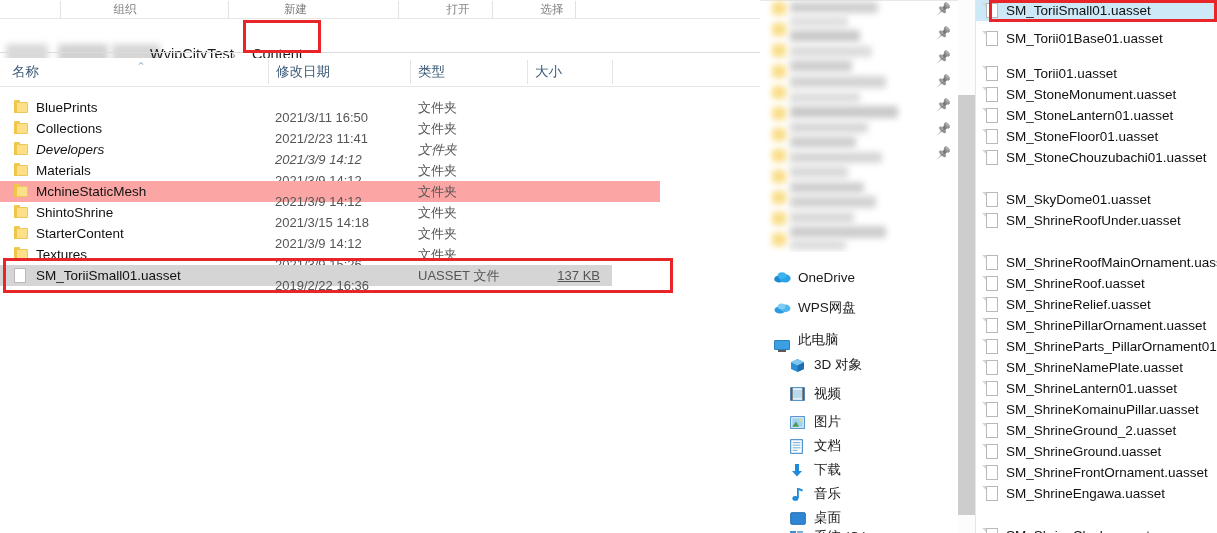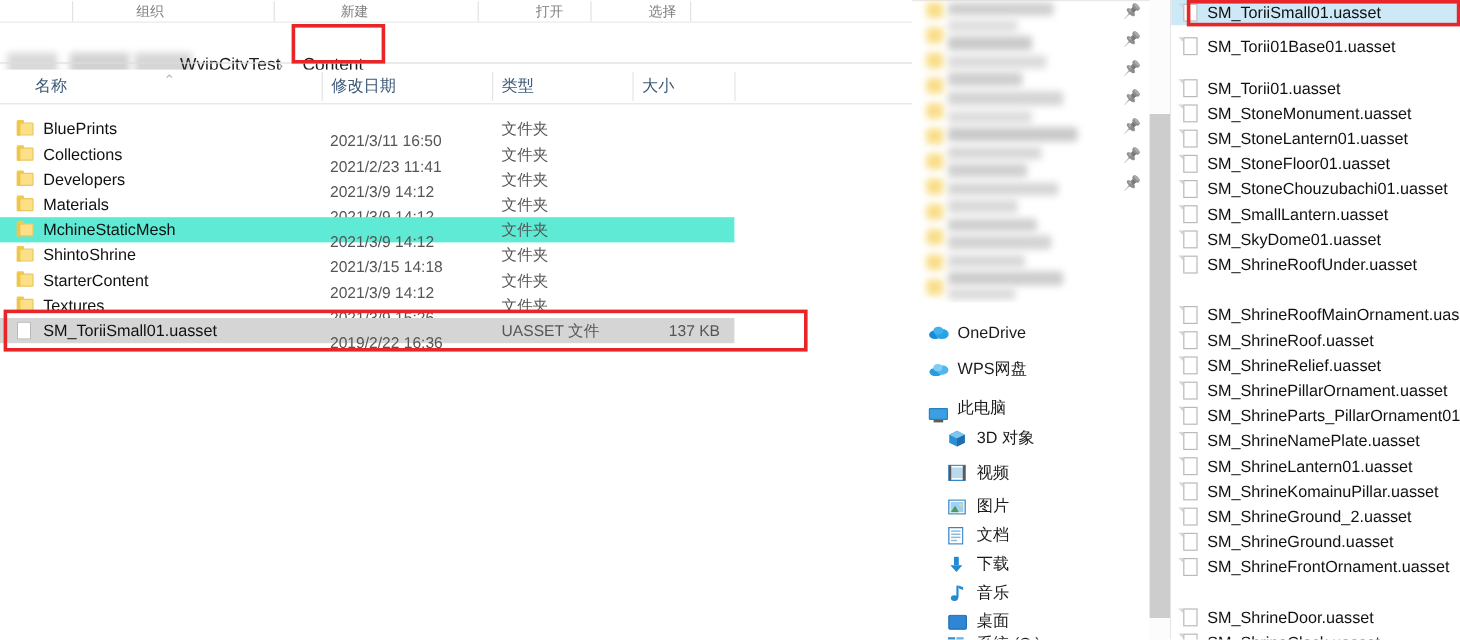--- a/index.html
+++ b/index.html
@@ -29,26 +29,26 @@
   
   .colhdr{position:absolute;left:0;top:58px;width:760px;height:28px;background:#fff;}
   .colhdr .cell{position:absolute;top:5px;font-size:13.5px;color:#3c5a78;white-space:nowrap;}
   .colhdr .vdiv{position:absolute;top:2px;width:1px;height:24px;background:#e4e4e4;}
   .colhdr-baseline{position:absolute;left:0;top:86px;width:760px;height:1px;background:#e4e4e4;}
 
   
   .rows{position:absolute;left:0;top:88px;width:760px;}
   .row{position:absolute;left:0;height:21px;width:612px;display:flex;align-items:center;}
   .row.sel{background:#d5d5d5;}
-  .row.hi{background:#5eead4;}
+  .row.hi{background:#fca5a5;padding-left:48px;}
   .r-icon{position:absolute;left:14px;top:3px;width:15px;height:14px;}
   .r-name{position:absolute;left:36px;font-size:13.5px;color:#111;white-space:nowrap;}
   .r-date{position:absolute;left:275px;font-size:13px;color:#555;white-space:nowrap;margin-top:20px;}
   .r-type{position:absolute;left:418px;font-size:13px;color:#555;white-space:nowrap;}
-  .r-size{position:absolute;width:72px;text-align:right;font-size:13px;color:#555;white-space:nowrap;}
+  .r-size{position:absolute;width:72px;text-align:right;font-size:13px;color:#555;white-space:nowrap;text-decoration:underline;}
 
   
   .ico-folder{position:relative;width:15px;height:13px;}
   .ico-folder .tab{position:absolute;left:0;top:0;width:6px;height:3px;background:#f2c94c;border-radius:1px 1px 0 0;}
   .ico-folder .body{position:absolute;left:0;top:2px;width:14px;height:11px;background:#fcdf86;
                     border:1px solid #eac85e;box-sizing:border-box;border-radius:0 1px 1px 1px;}
   .ico-folder .spine{position:absolute;left:0;top:2px;width:3px;height:11px;background:#f0c64a;}
 
   
   .ico-doc{position:relative;width:13px;height:15px;}
@@ -107,21 +107,21 @@
       <div class="addr-blur" style="left:6px;width:42px;background:#d9d9d9;filter:blur(3px);"></div>
       <div class="addr-blur" style="left:58px;width:50px;background:#d2d2d2;filter:blur(3px);"></div>
       <div class="addr-blur" style="left:112px;width:48px;background:#d6d6d6;filter:blur(3px);"></div>
       <div class="crumb" style="left:150px;top:27px;">WvipCityTest</div>
       <div class="crumb-sep" style="left:232px;top:30px;">›</div>
       <div class="crumb" style="left:252px;top:27px;">Content</div>
     </div>
     <div class="addr-underline"></div>
 
     <div class="colhdr">
-      <div class="cell" style="left:12px;margin-left:17px;">名称</div>
+      <div class="cell" style="left:12px;">名称</div>
       <div class="cell" style="left:276px;">修改日期</div>
       <div class="cell" style="left:418px;">类型</div>
       <div class="cell" style="left:535px;">大小</div>
       <div class="vdiv" style="left:268px;"></div>
       <div class="vdiv" style="left:410px;"></div>
       <div class="vdiv" style="left:527px;"></div>
       <div class="vdiv" style="left:612px;"></div>
     </div>
     <div class="colhdr sortmark" style="position:absolute;left:136px;top:60px;width:auto;height:auto;background:none;font-size:12px;color:#a9bdce;">⌃</div>
     <div class="colhdr-baseline"></div>
@@ -134,21 +134,21 @@
           <span class="r-type">文件夹</span>
           <span class="r-size" style="left: 528px;"></span>
         </div>
         <div class="row" style="top: 30px;">
           <span class="r-icon"><span class="ico-folder"><span class="body"></span><span class="tab"></span><span class="spine"></span></span></span>
           <span class="r-name">Collections</span>
           <span class="r-date">2021/2/23 11:41</span>
           <span class="r-type">文件夹</span>
           <span class="r-size" style="left: 528px;"></span>
         </div>
-        <div class="row" style="top: 51px;">
+        <div class="row" style="top: 51px; font-style: italic;">
           <span class="r-icon"><span class="ico-folder"><span class="body"></span><span class="tab"></span><span class="spine"></span></span></span>
           <span class="r-name">Developers</span>
           <span class="r-date">2021/3/9 14:12</span>
           <span class="r-type">文件夹</span>
           <span class="r-size" style="left: 528px;"></span>
         </div>
         <div class="row" style="top: 72px;">
           <span class="r-icon"><span class="ico-folder"><span class="body"></span><span class="tab"></span><span class="spine"></span></span></span>
           <span class="r-name">Materials</span>
           <span class="r-date">2021/3/9 14:12</span>
@@ -356,24 +356,20 @@
         <span class="rn">SM_StoneLantern01.uasset</span>
       </div>
       <div class="rrow" style="top: 126px;">
         <span class="ri"><span class="ico-doc"><span class="pg"></span><span class="fold"></span></span></span>
         <span class="rn">SM_StoneFloor01.uasset</span>
       </div>
       <div class="rrow" style="top: 147px;">
         <span class="ri"><span class="ico-doc"><span class="pg"></span><span class="fold"></span></span></span>
         <span class="rn">SM_StoneChouzubachi01.uasset</span>
       </div>
-      <div class="rrow" style="top: 168px;">
-        <span class="ri"><span class="ico-doc"><span class="pg"></span><span class="fold"></span></span></span>
-        <span class="rn">SM_SmallLantern.uasset</span>
-      </div>
       <div class="rrow" style="top: 189px;">
         <span class="ri"><span class="ico-doc"><span class="pg"></span><span class="fold"></span></span></span>
         <span class="rn">SM_SkyDome01.uasset</span>
       </div>
       <div class="rrow" style="top: 210px;">
         <span class="ri"><span class="ico-doc"><span class="pg"></span><span class="fold"></span></span></span>
         <span class="rn">SM_ShrineRoofUnder.uasset</span>
       </div>
       <div class="rrow" style="top: 252px;">
         <span class="ri"><span class="ico-doc"><span class="pg"></span><span class="fold"></span></span></span>
@@ -412,23 +408,23 @@
         <span class="rn">SM_ShrineGround_2.uasset</span>
       </div>
       <div class="rrow" style="top: 441px;">
         <span class="ri"><span class="ico-doc"><span class="pg"></span><span class="fold"></span></span></span>
         <span class="rn">SM_ShrineGround.uasset</span>
       </div>
       <div class="rrow" style="top: 462px;">
         <span class="ri"><span class="ico-doc"><span class="pg"></span><span class="fold"></span></span></span>
         <span class="rn">SM_ShrineFrontOrnament.uasset</span>
       </div>
-      <div class="rrow" style="top: 504px;">
-        <span class="ri"><span class="ico-doc"><span class="pg"></span><span class="fold"></span></span></span>
-        <span class="rn">SM_ShrineDoor.uasset</span>
+      <div class="rrow" style="top: 483px;">
+        <span class="ri"><span class="ico-doc"><span class="pg"></span><span class="fold"></span></span></span>
+        <span class="rn">SM_ShrineEngawa.uasset</span>
       </div>
       <div class="rrow" style="top: 525px;">
         <span class="ri"><span class="ico-doc"><span class="pg"></span><span class="fold"></span></span></span>
         <span class="rn">SM_ShrineClock.uasset</span>
       </div>
     </div>
   <div class="redbox" style="left:989px;top:0px;width:228px;height:22px;"></div>
 
 </div>
 

